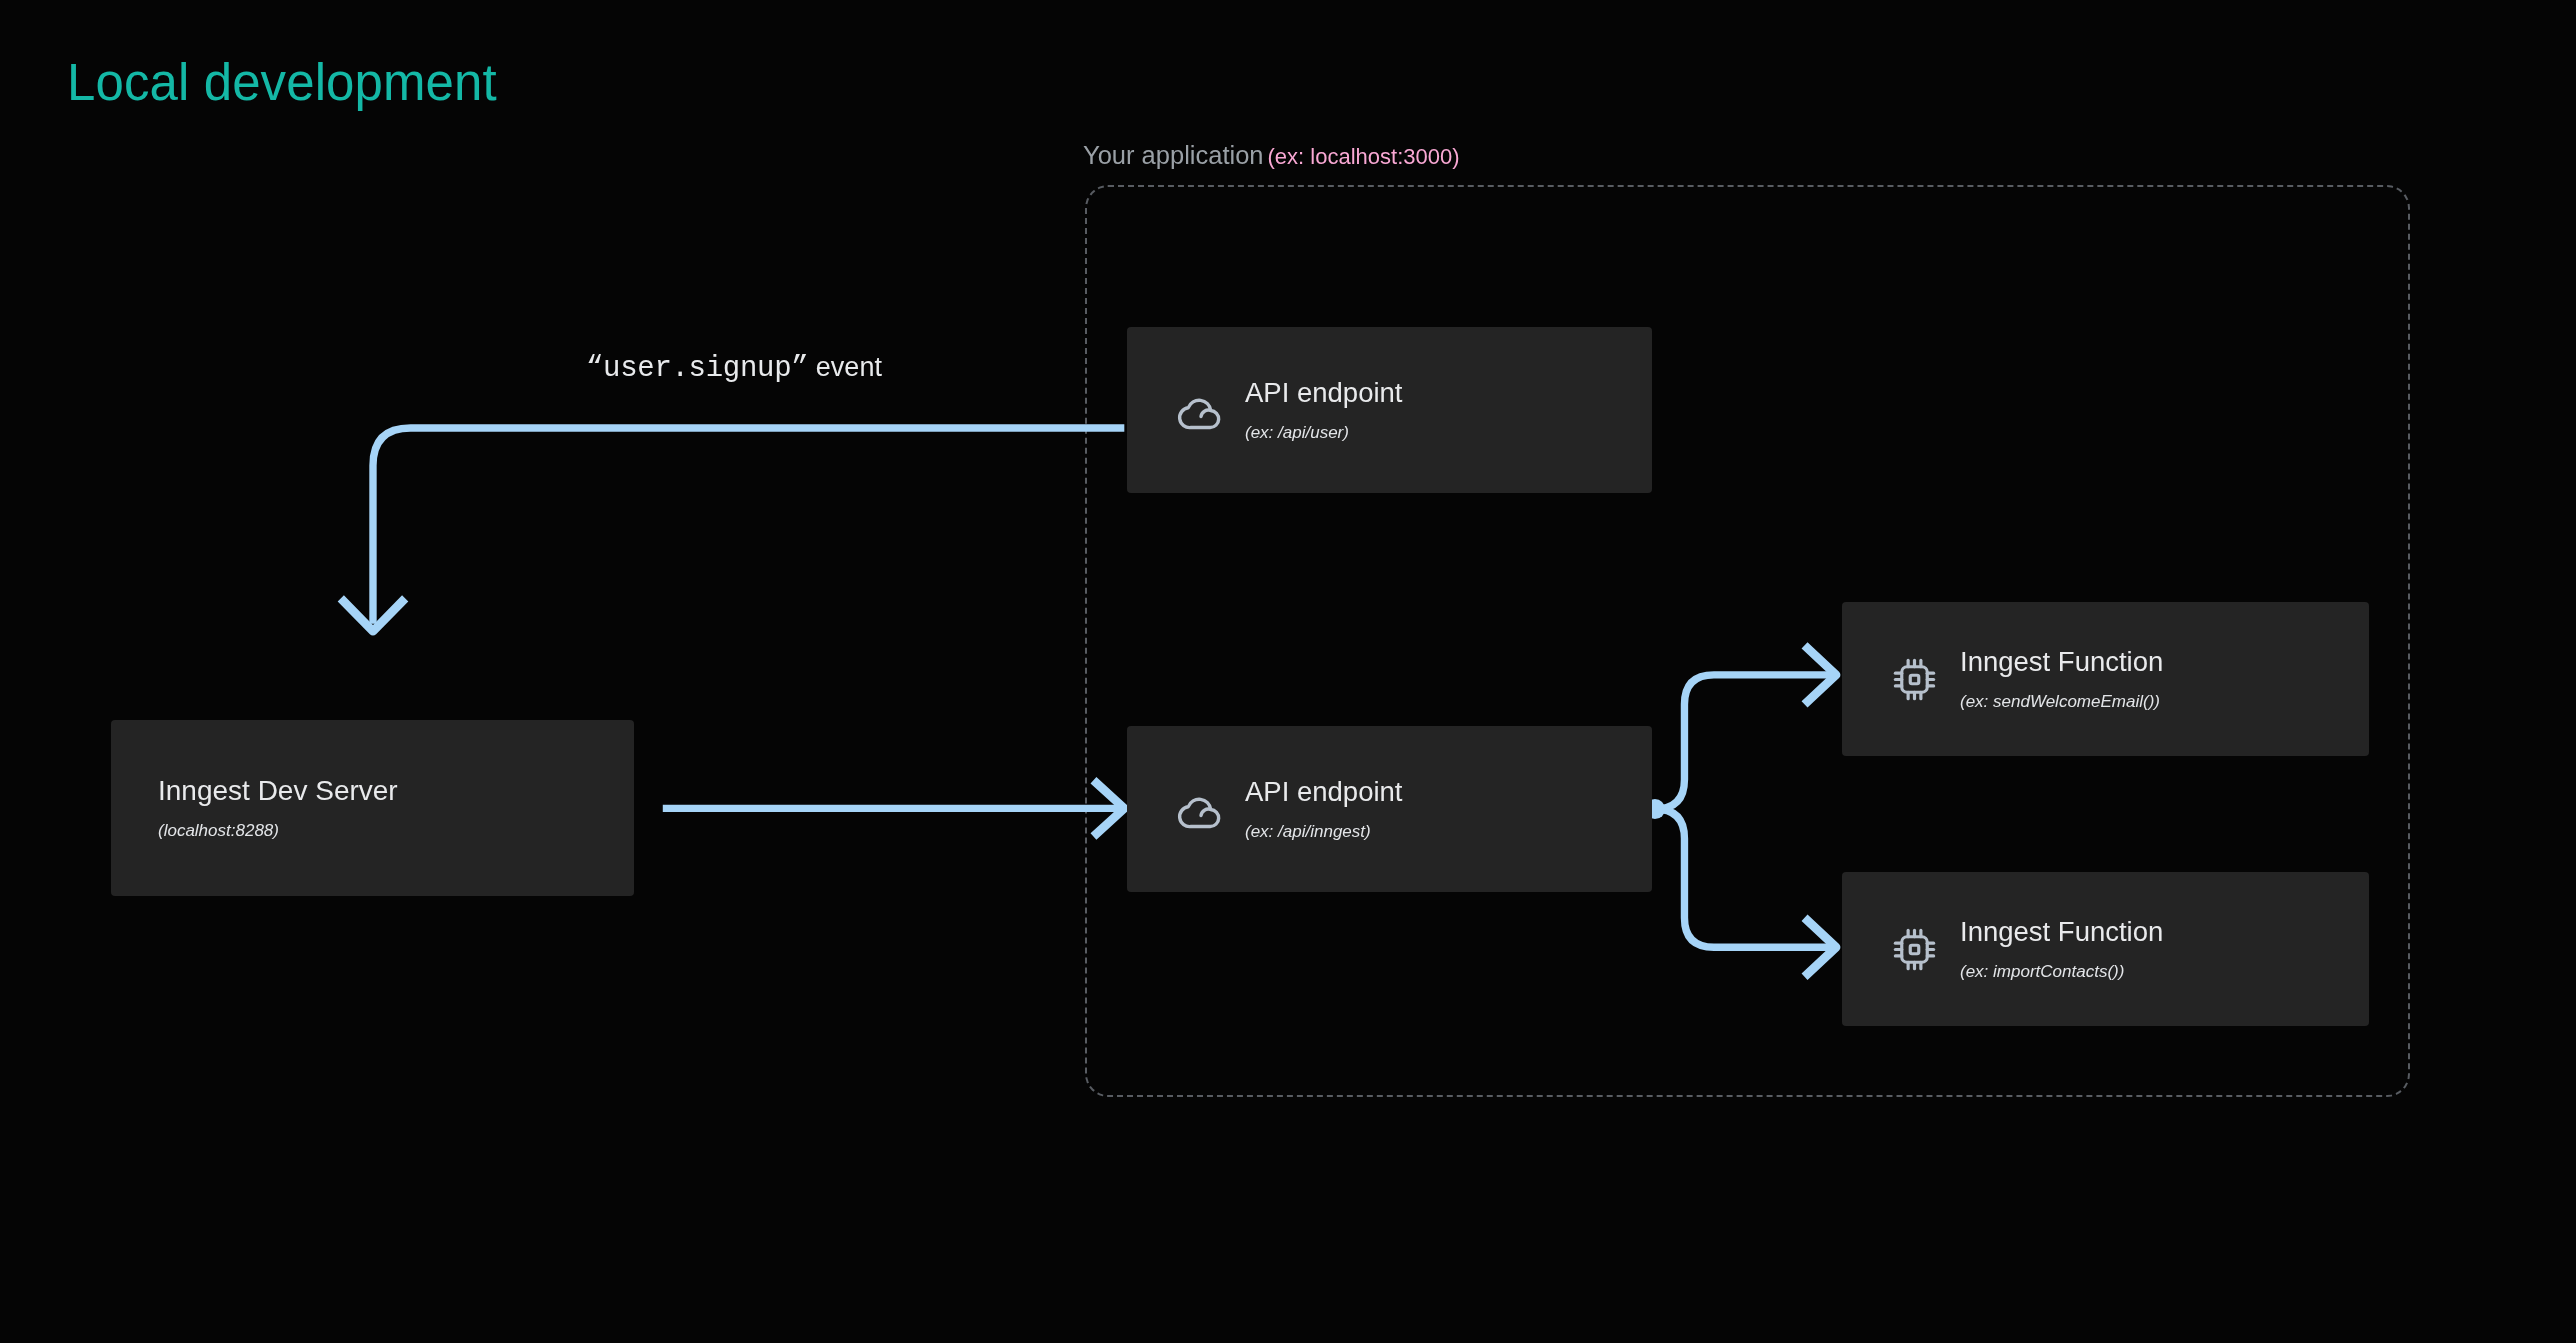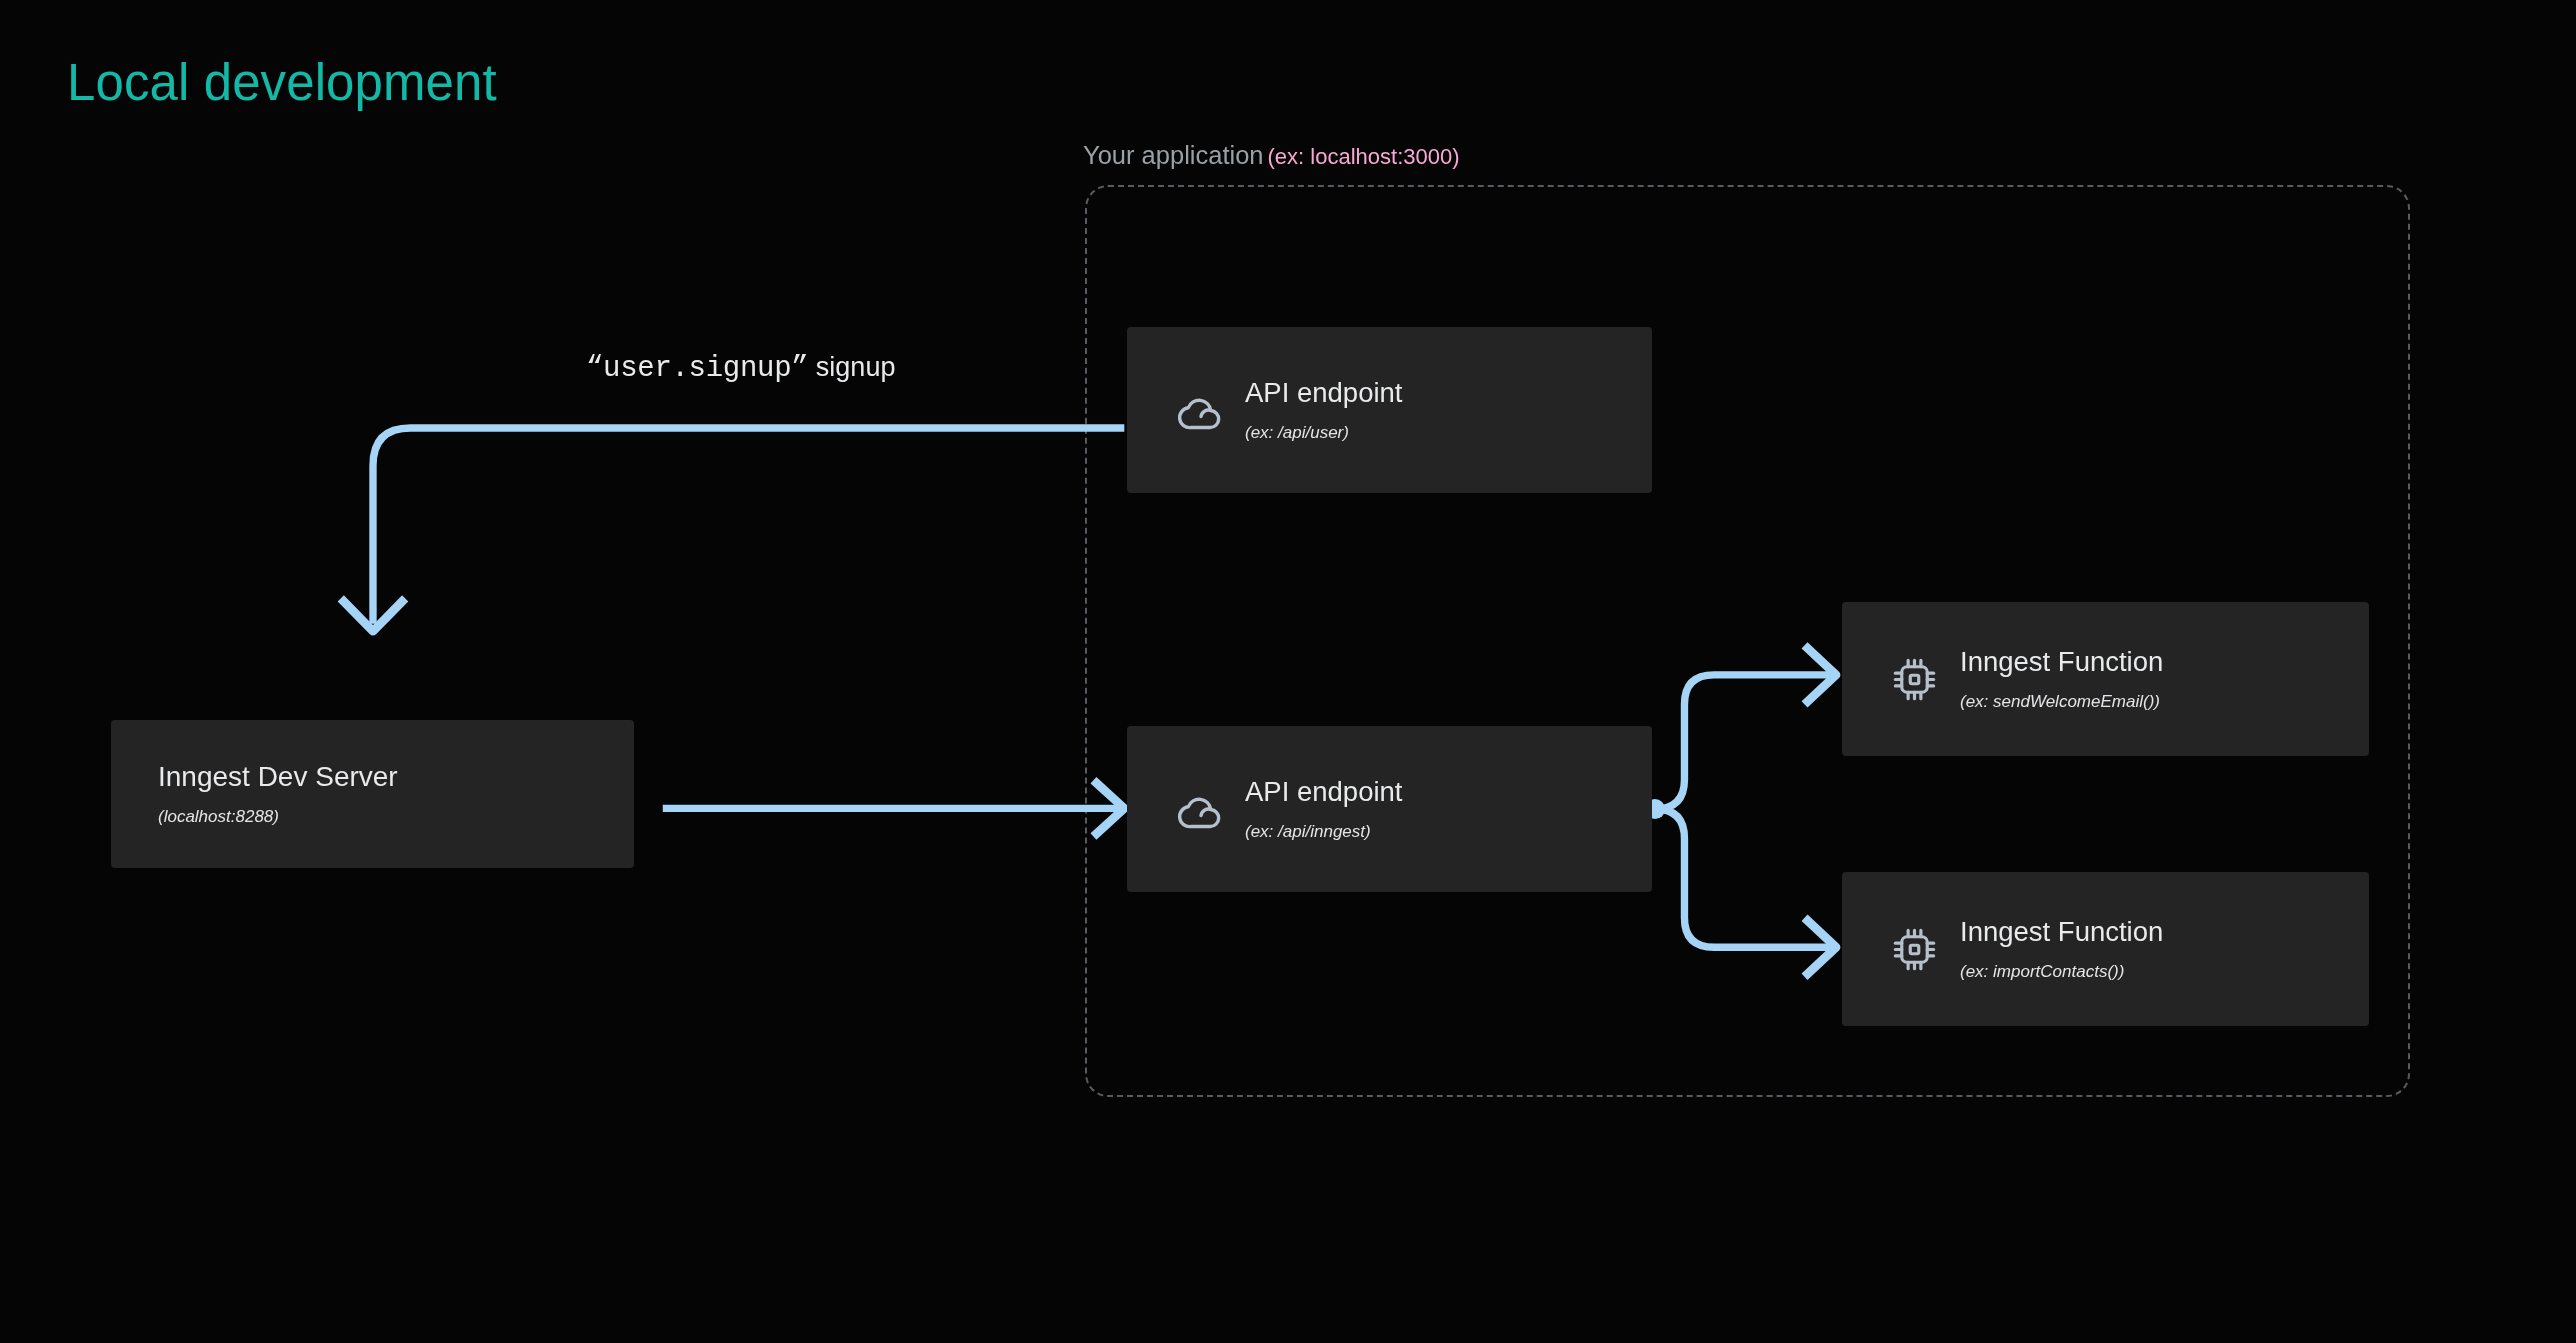--- a/index.html
+++ b/index.html
@@ -99,21 +99,21 @@
     white-space: nowrap;
     margin-top: 13px;
   }
 
   #node-api-user      { left: 1127px; top: 327px;  width: 525px; height: 166px; }
   #node-api-inngest   { left: 1127px; top: 726px; width: 525px; height: 166px; }
   #node-fn-welcome    { left: 1842px; top: 602px;  width: 527px; height: 154px; }
   #node-fn-contacts   { left: 1842px; top: 872px; width: 527px; height: 154px; }
 
   #node-dev-server {
-    left: 111px; top: 720px; width: 523px; height: 148px;
+    left: 111px; top: 720px; width: 523px; height: 176px;
     padding-left: 47px;
   }
   #node-dev-server .node-title { font-size: 28px; }
 
   
   .event-label {
     position: absolute;
     left: 586px;
     top: 352px;
     font-size: 27px;
@@ -142,21 +142,21 @@
 
   <div class="page-title">Local development</div>
 
   <div class="container-label">
     <span>Your application</span><span class="paren">(ex: localhost:3000)</span>
   </div>
 
   <div class="app-boundary"></div>
 
   <div class="event-label">
-    <span class="mono">“user.signup”</span><span> signup</span>
+    <span class="mono">“user.signup”</span><span> event</span>
   </div>
 
   <svg id="connectors" viewBox="0 0 3840 2002" width="2576" height="1343" xmlns="http://www.w3.org/2000/svg">
     <g fill="none" stroke="#A6D4F7" stroke-width="11" stroke-linecap="butt" stroke-linejoin="round">
 
       <path d="M 1676 638 L 612 638 Q 556 638 556 694 L 556 930"></path>
       <polyline points="508,892 556,941 604,892" stroke-width="13"></polyline>
 
       <path d="M 988 1205 L 1672 1205"></path>
       <polyline points="1630,1163 1676,1205 1630,1247" stroke-width="13"></polyline>

